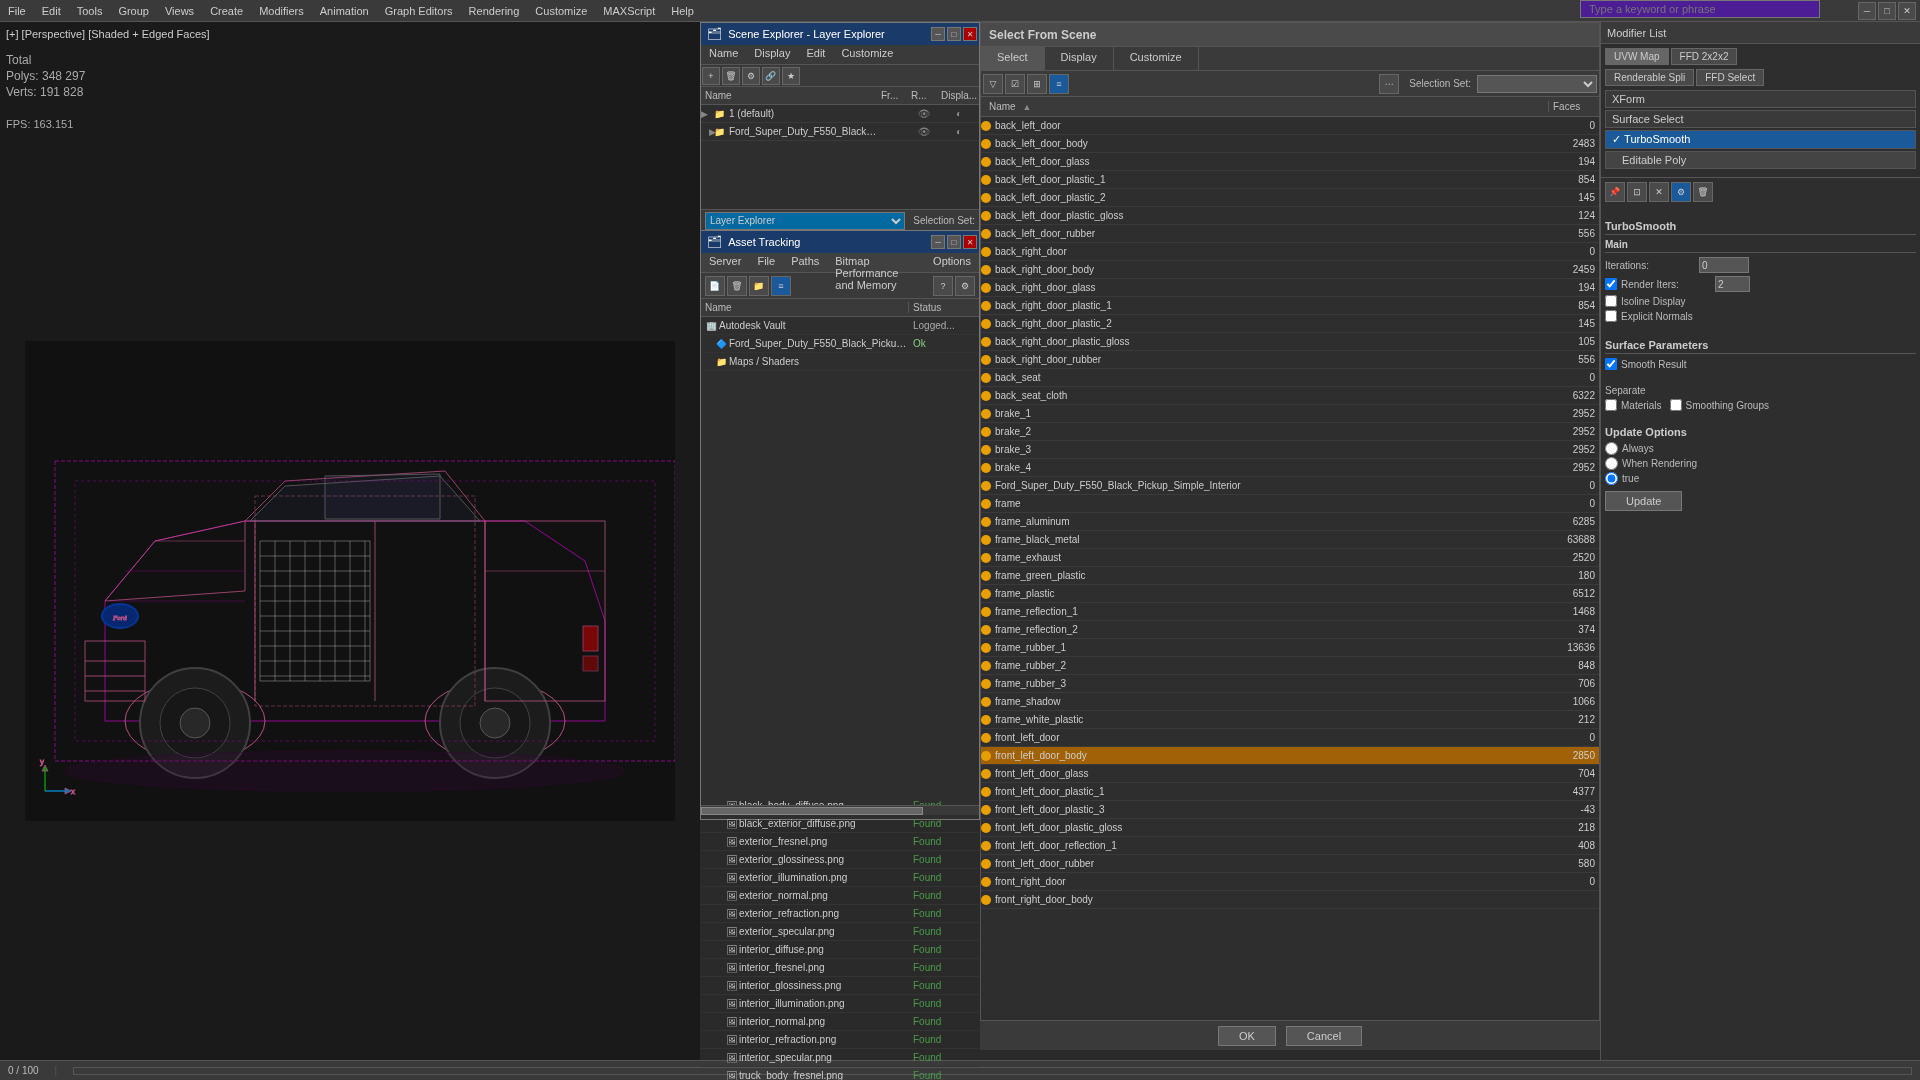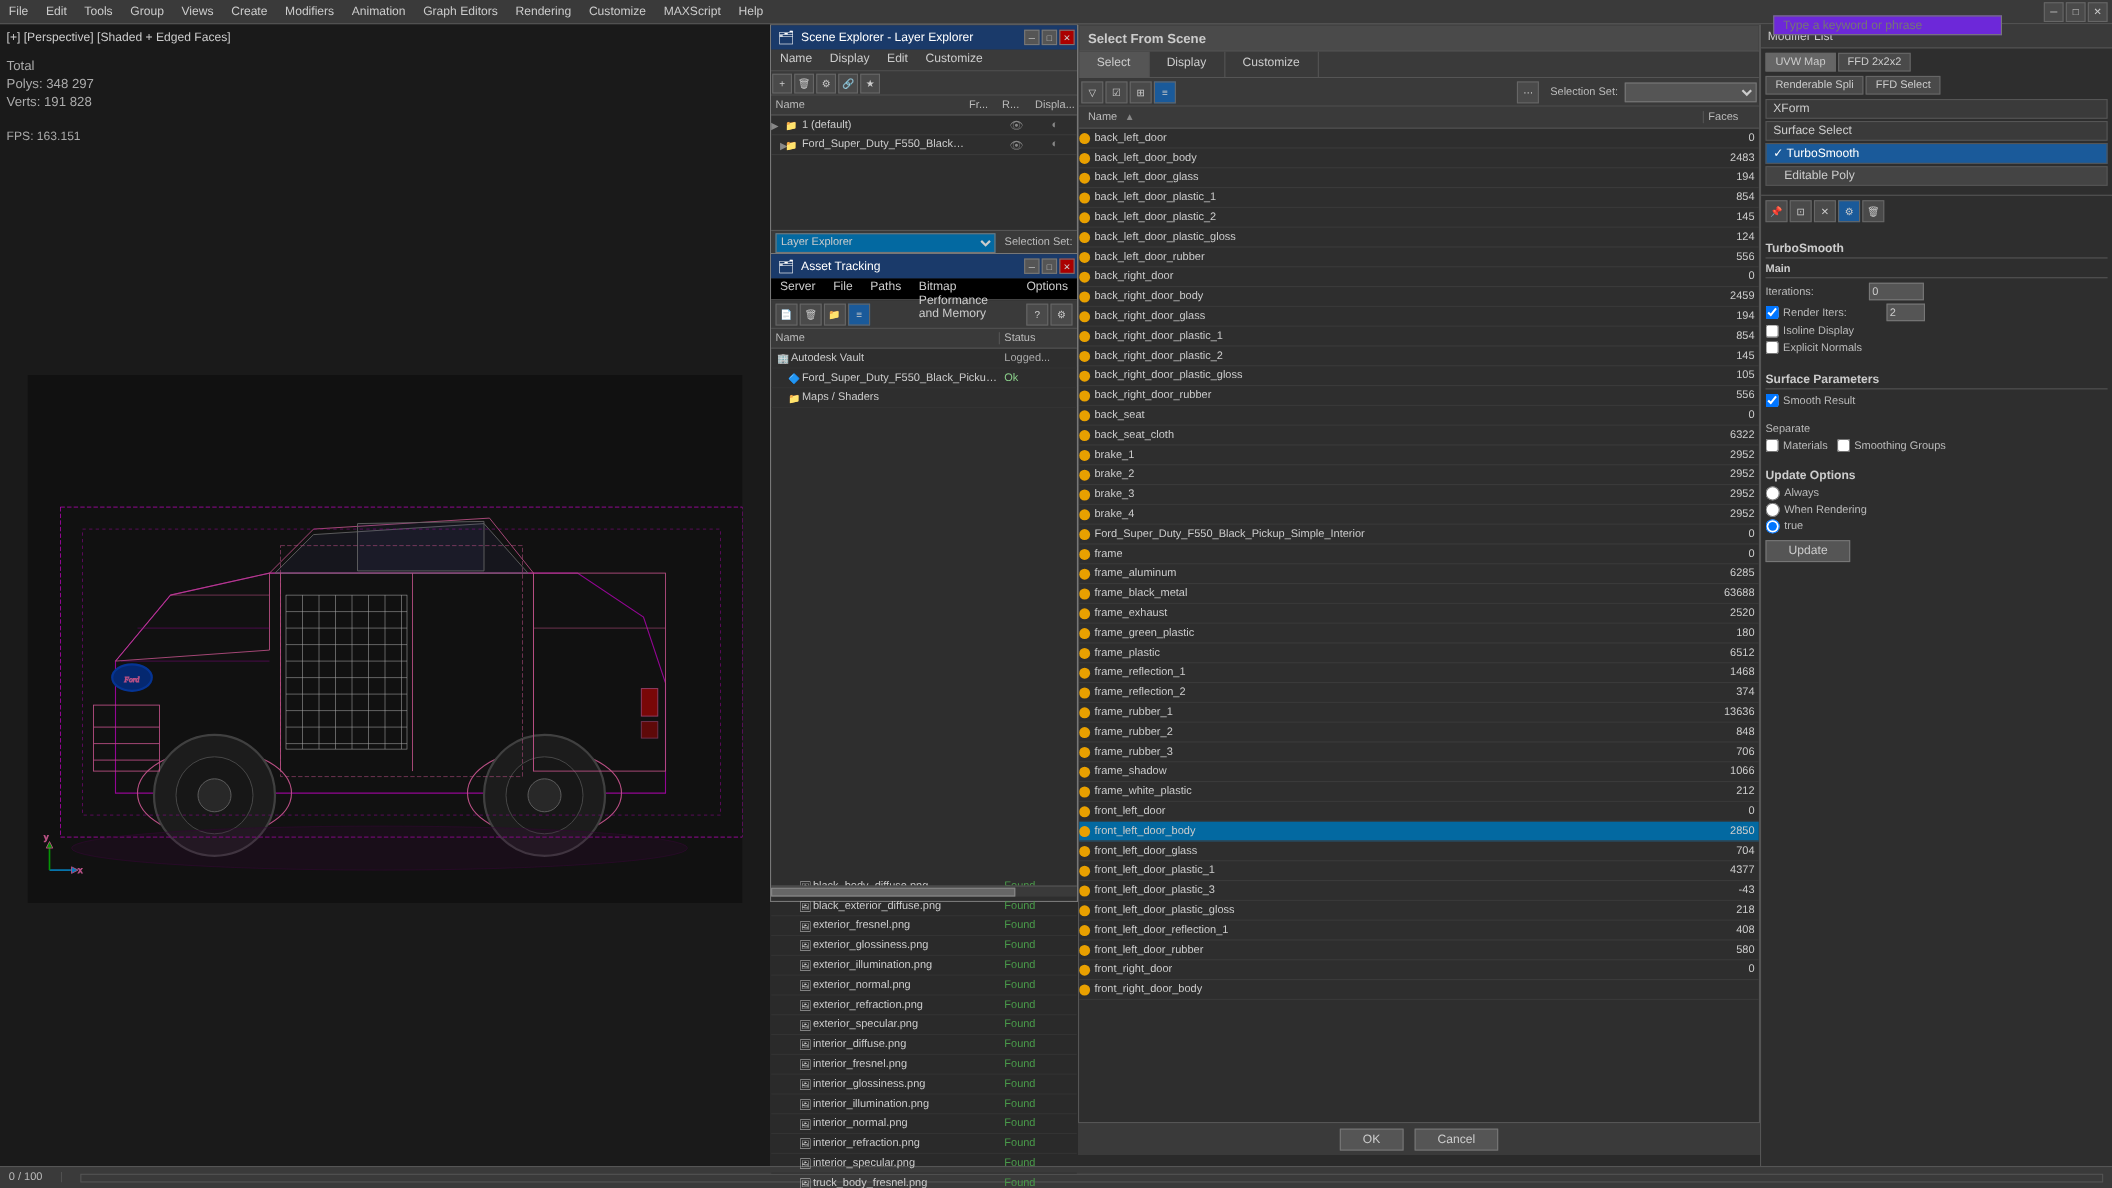--- a/index.html
+++ b/index.html
@@ -71,24 +71,24 @@
     #top-toolbar .menu-item {
       padding: 2px 8px;
       font-size: 11px;
       color: #ccc;
       cursor: pointer;
       white-space: nowrap;
     }
     #search-box {
       position: absolute;
       right: 100px;
-      top: 14px;
-      width: 208px;
+      top: 0;
+      width: 240px;
       height: 18px;
-      background: #6d28d9;
+      background: #4c1d95;
       border: 1px solid #777;
       color: #ccc;
       font-size: 10px;
       padding: 1px 4px;
     }
     #toolbar-icons-right {
       position: absolute;
       right: 0;
       top: 0;
       height: 22px;
@@ -324,21 +324,21 @@
       overflow-y: auto;
       height: calc(820px - 120px);
     }
     .scene-row {
       display: flex;
       align-items: center;
       height: 18px;
       border-bottom: 1px solid #3a3a3a;
       cursor: pointer;
     }
-    .scene-row.selected { background: #0369a1; }
+    .scene-row.selected { background: #a16207; }
     .scene-row .row-dot {
       width: 10px; height: 10px;
       border-radius: 50%;
       flex-shrink: 0;
       margin-right: 2px;
     }
     .dot-yellow { background: #e8a000; }
     .row-name {
       flex: 1;
       font-size: 10px;
@@ -518,21 +518,21 @@
       display: flex;
       align-items: center;
       padding-left: 6px;
       font-size: 11px;
       color: #fff;
       position: relative;
     }
 
     #asset-menu {
       display: flex;
-      background: #000000;
+      background: #404040;
       height: 20px;
       border-bottom: 1px solid #555;
     }
     .asset-menu-item {
       padding: 2px 8px;
       font-size: 11px;
       color: #ccc;
       cursor: pointer;
     }
 

